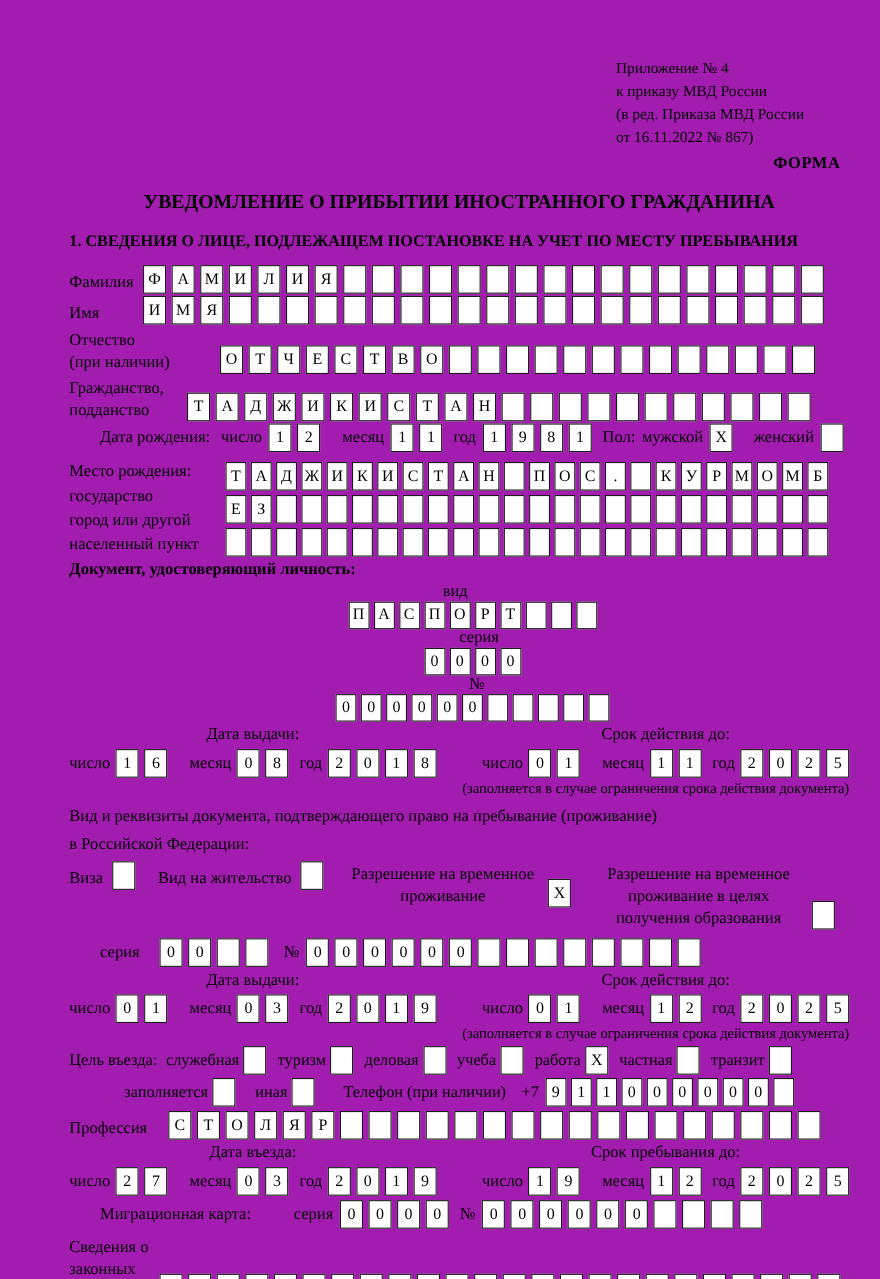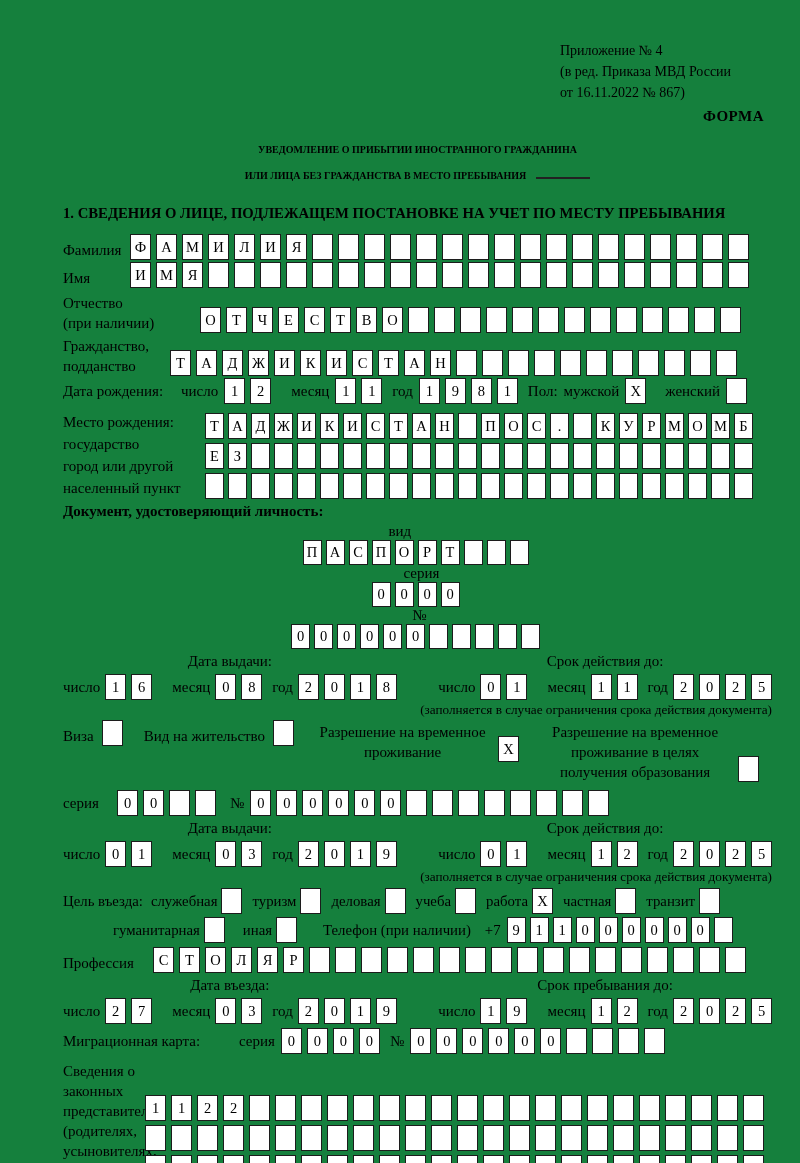--- a/index.html
+++ b/index.html
@@ -1,45 +1,45 @@
 <!DOCTYPE html>
 <html><head>
 <meta charset="utf-8">
 <style>
   html,body{margin:0;padding:0;background:#ffffff;}
   body{font-family:"Liberation Serif","DejaVu Serif",serif;color:#000;}
   .page{position:relative;width:800px;height:1163px;box-sizing:border-box;
-        padding:40px 28px 16px 63px;background:#15803d;overflow:hidden;}
+        padding:52px 28px 16px 63px;background:#a21caf;overflow:hidden;}
 
   
   .annex{margin-left:497px;font-size:14px;line-height:21px;}
   .forma{margin-top:5px;margin-right:8px;text-align:right;font-weight:bold;font-size:15px;letter-spacing:.5px;}
 
   
-  .title{margin-top:13px;text-align:center;font-weight:bold;font-size:10px;line-height:24px;}
+  .title{margin-top:13px;text-align:center;font-weight:bold;font-size:18px;line-height:24px;}
   .title-underline{display:inline-block;width:54px;height:15px;border-bottom:2px solid #222;margin-left:10px;}
   .sec-heading{margin-top:17px;font-weight:bold;font-size:14.7px;}
 
   
   .frow{display:flex;align-items:flex-end;}
   .flabel{flex-shrink:0;font-size:15px;line-height:20px;padding-top:3px;}
   .w67{width:67px}.w107{width:107px}.w137{width:137px}.w142{width:142px}.w90{width:90px}.w82{width:82px}.w150{width:150px}
   .cells{display:flex;flex-shrink:0;}
   .box{box-sizing:border-box;width:21px;height:26px;border:1.8px solid #1c1c1c;margin-right:5px;
        display:flex;align-items:center;justify-content:center;font-size:14.5px;background:#fff;flex-shrink:0;}
   .cells .box:last-child{margin-right:0;}
   .cells.sm .box{width:19px;margin-right:4px;}
   .cells.xs .box{width:19px;height:25px;margin-right:4px;}
   .cells-col>.cells{margin-bottom:4px;}
   .cells-col>.cells:last-child{margin-bottom:0;}
 
   .mt2{margin-top:2px}.mt4{margin-top:4px}.mt8{margin-top:8px}.mt12{margin-top:12px}
 
   
-  .inl{display:flex;align-items:center;}
+  .inl{display:flex;align-items:center;margin-left:28px;}
   .ilabel{font-size:15px;margin-right:6px;white-space:nowrap;}
   .gap10{margin-left:10px}.gap14{margin-left:14px}
 
   
   .dates-row{display:flex;justify-content:space-between;margin-top:3px;}
   .date-title{text-align:center;font-size:15px;line-height:19px;}
   .date-line{display:flex;align-items:center;margin-top:3px;}
   .date-line .ilabel{margin-right:5px;}
   .dgroup{display:flex;margin-right:10px;}
   .note{text-align:right;font-size:13.2px;line-height:16px;margin-top:2px;}
@@ -61,30 +61,28 @@
   .pitem .ptxt{white-space:nowrap;margin-right:4px;}
   .indent50{margin-left:50px;}
 </style>
 </head>
 <body>
 
 <div class="page">
 
   <div class="annex">
     <div>Приложение № 4</div>
+    <div>к приказу МВД России</div>
     <div>(в ред. Приказа МВД России</div>
     <div>от 16.11.2022 № 867)</div>
   </div>
   <div class="forma">ФОРМА</div>
 
   <div class="title">
     <div>УВЕДОМЛЕНИЕ О ПРИБЫТИИ ИНОСТРАННОГО ГРАЖДАНИНА</div>
-    <div>
-      <span>ИЛИ ЛИЦА БЕЗ ГРАЖДАНСТВА В МЕСТО ПРЕБЫВАНИЯ</span><span class="title-underline"></span>
-    </div>
   </div>
 
   <div class="sec-heading">1. СВЕДЕНИЯ О ЛИЦЕ, ПОДЛЕЖАЩЕМ ПОСТАНОВКЕ НА УЧЕТ ПО МЕСТУ ПРЕБЫВАНИЯ</div>
 
   <div class="frow mt12">
     <div class="flabel w67">Фамилия</div>
     <div class="cells">
         <span class="box">Ф</span>
         <span class="box">А</span>
         <span class="box">М</span>
@@ -397,20 +395,24 @@
             <span class="box">2</span>
             <span class="box">0</span>
             <span class="box">2</span>
             <span class="box">5</span>
           </span>
       </div>
     </div>
   </div>
   <div class="note">(заполняется в случае ограничения срока действия документа)</div>
 
+  <div class="ptext-par">
+    <div>Вид и реквизиты документа, подтверждающего право на пребывание (проживание)</div>
+    <div>в Российской Федерации:</div>
+  </div>
 
   <div class="popts">
     <div class="popt">
       <span class="ptext">Виза</span>
       <span class="box"></span>
     </div>
     <div class="popt">
       <span class="ptext">Вид на жительство</span>
       <span class="box"></span>
     </div>
@@ -526,21 +528,21 @@
       <span class="box"></span>
     </span>
     <span class="pitem">
       <span class="ptxt">транзит</span>
       <span class="box"></span>
     </span>
   </div>
 
   <div class="prow indent50">
     <span class="pitem">
-      <span class="ptxt">гуманитарная</span>
+      <span class="ptxt">заполняется</span>
       <span class="box"></span>
     </span>
     <span class="pitem" style="margin-left:8px">
       <span class="ptxt">иная</span>
       <span class="box"></span>
     </span>
     <span class="ptxt" style="margin-left:16px;margin-right:14px">Телефон (при наличии)</span>
     <span class="ptxt" style="margin-right:6px">+7</span>
     <span class="cells sm">
         <span class="box">9</span>

